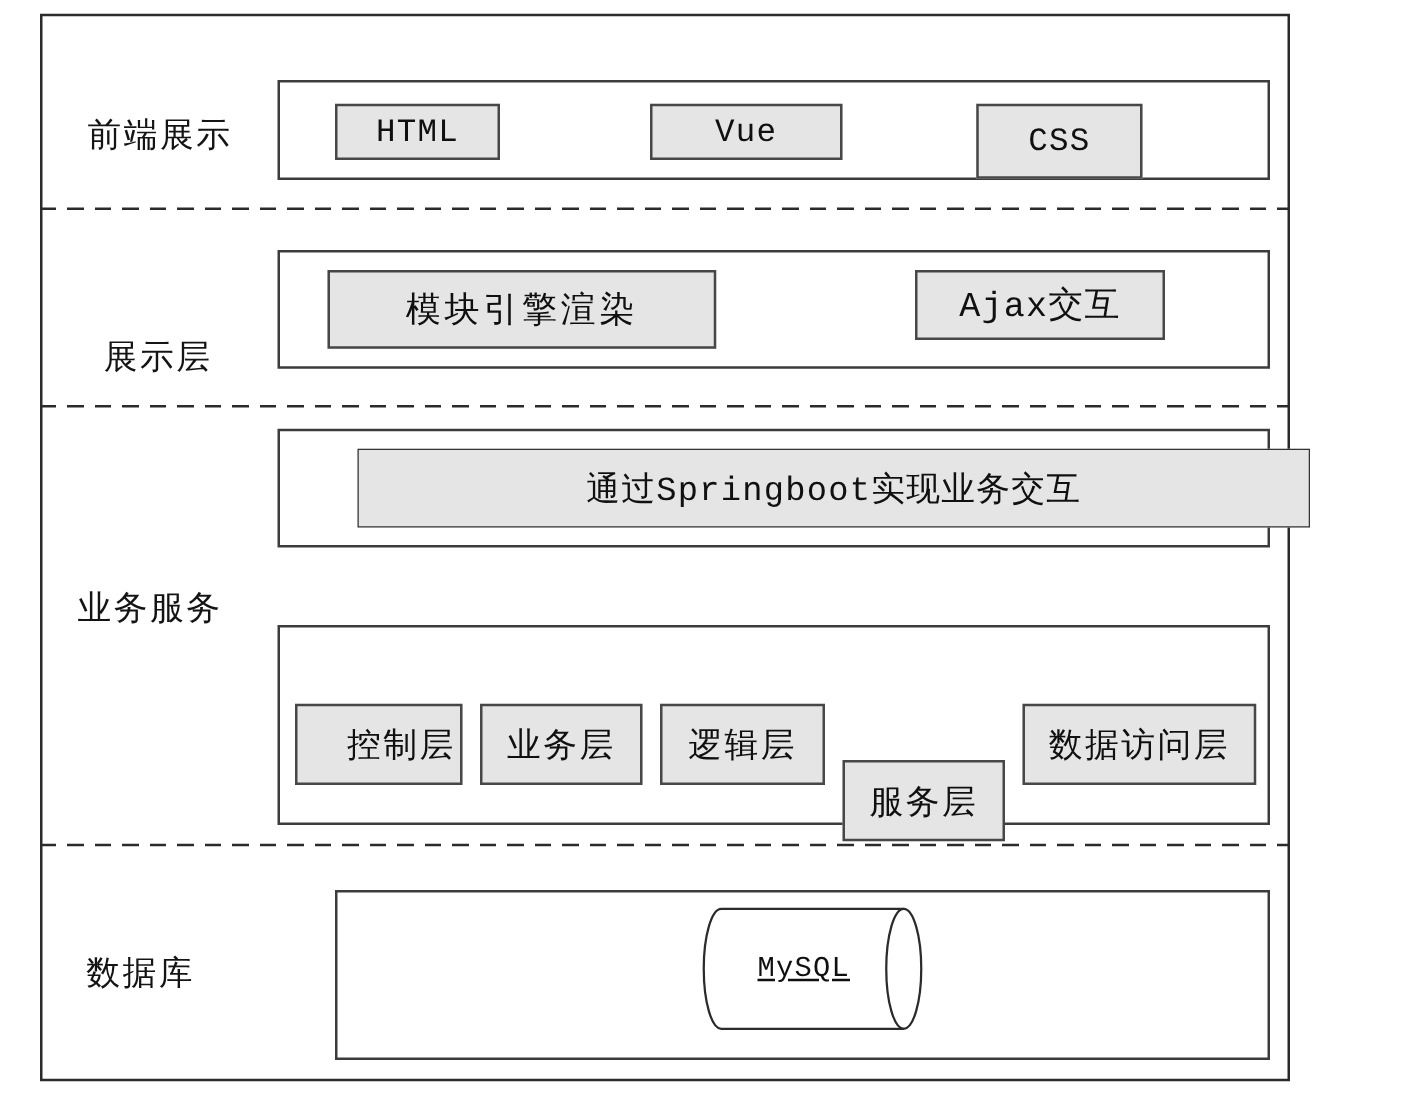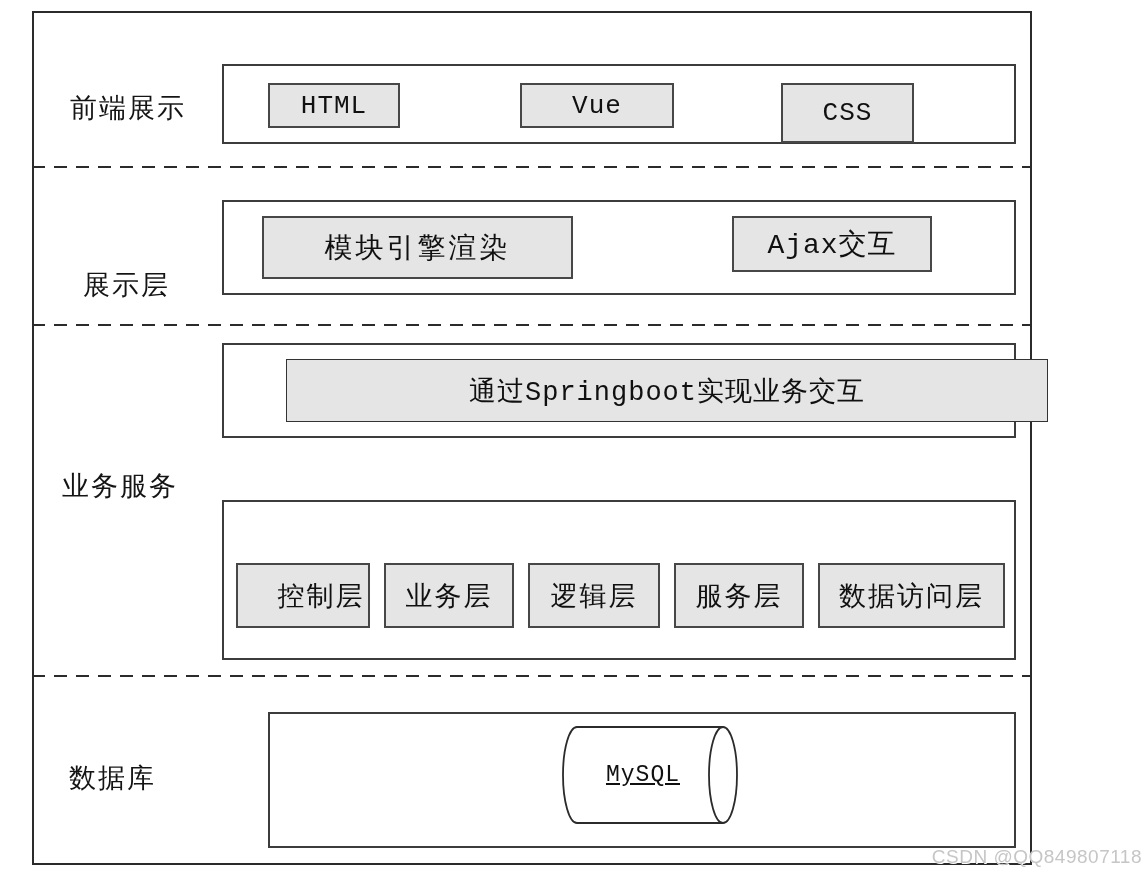--- a/index.html
+++ b/index.html
@@ -65,21 +65,21 @@
   .n-html { left: 268px; top: 83px; width: 132px; height: 45px; }
   .n-vue  { left: 520px; top: 83px; width: 154px; height: 45px; }
   .n-css  { left: 781px; top: 83px; width: 133px; height: 60px; }
   .n-engine { left: 262px; top: 216px; width: 311px; height: 63px; font-size: 28px; letter-spacing: 3px; }
   .n-ajax   { left: 732px; top: 216px; width: 200px; height: 56px; font-size: 28px; }
   .n-banner { left: 238px; top: 359px; width: 762px; height: 63px; font-size: 27px; border-width: 1.5px; border-color: #333333; letter-spacing: 1px; margin-left: 48px; }
   .n-small { top: 563px; height: 65px; font-size: 27px; letter-spacing: 2px; }
   .n-ctrl { left: 236px; width: 134px; padding-left: 36px; }
   .n-biz  { left: 384px; width: 130px; }
   .n-logic{ left: 528px; width: 132px; }
-  .n-svc  { left: 674px; width: 130px; }
+  .n-svc  { left: 674px; width: 130px; margin-top: 45px; }
   .n-dao  { left: 818px; width: 187px; }
   .cylinder {
     position: absolute;
     left: 561px; top: 725px;
     width: 178px; height: 100px;
   }
   .mysql-label {
     position: absolute;
     left: 568px; top: 752px;
     width: 150px; height: 46px;
@@ -132,15 +132,14 @@
   <div class="node n-small n-dao">数据访问层</div>
 
   <div class="layer-label label4">数据库</div>
   <div class="container c4"></div>
   <svg class="cylinder" viewBox="0 0 178 100" aria-hidden="true">
     <path d="M 16 2 H 162 A 14 48 0 0 1 162 98 H 16 A 14 48 0 0 1 16 2 Z" fill="#ffffff" stroke="#2b2b2b" stroke-width="1.8"></path>
     <path d="M 162 2 A 14 48 0 0 0 162 98" fill="none" stroke="#2b2b2b" stroke-width="1.8"></path>
   </svg>
   <div class="mysql-label">MySQL</div>
 
-  <div class="watermark">CSDN @QQ849807118</div>
 
 </div>
 
 </body></html>

